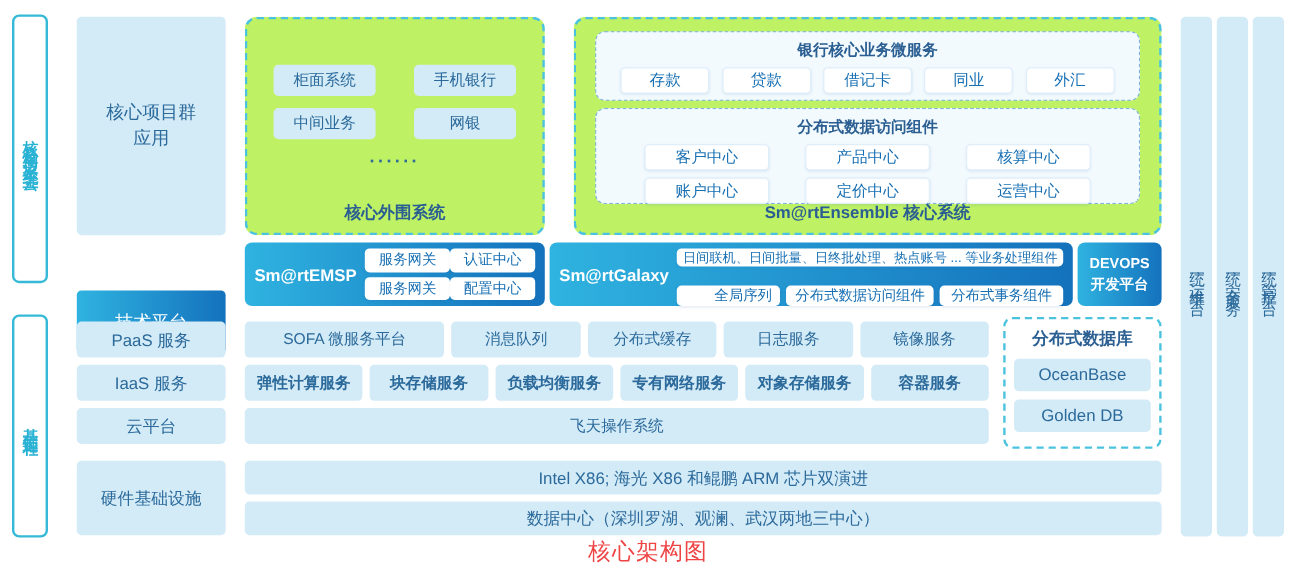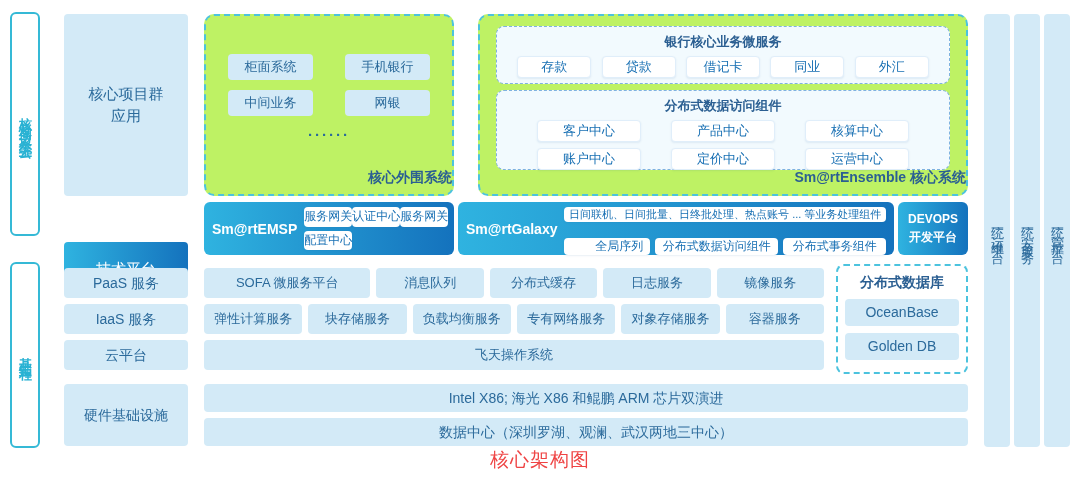--- a/index.html
+++ b/index.html
@@ -41,21 +41,21 @@
     color:#fff; border-radius:6px;
   }
   .tech { background:linear-gradient(90deg,#2fb3e0,#1472bd); color:#fff;margin-top:40px; }
 
   
   .group { position:absolute; border:2px dashed #4cc3de; border-radius:10px; background:#bef264; }
   .peripheral { left:204px; top:14px; width:250px; height:182px; }
   .ensemble   { left:478px; top:14px; width:490px; height:182px; }
   .group-title {
     position:absolute; bottom:7px; left:0; width:100%;
-    text-align:right; font-weight:bold; font-size:14px; color:#2b5f92;
+    text-align:center; font-weight:bold; font-size:14px; color:#2b5f92;
   }
 
   
   .pgrid { display:grid; grid-template-columns:1fr 1fr; gap:10px 32px; padding:38px 22px 0 22px; }
   .pbox { height:26px; font-size:13px; }
   .pdots { text-align:center; color:#2b6a9b; font-weight:bold; font-size:15px; letter-spacing:2px; margin-top:10px; }
 
   
   .section {
     position:absolute; left:16px; right:16px;
@@ -71,37 +71,37 @@
     display:flex; align-items:center; justify-content:center;
     font-size:13px; height:22px; white-space:nowrap;
   }
   .chip-biz  { width:74px; }
   .chip-base { width:104px; }
 
   
   .emsp { position:absolute; left:204px; top:202px; width:250px; height:53px; display:flex; align-items:center; padding:5px 8px; gap:7px; }
   .galaxy { position:absolute; left:458px; top:202px; width:436px; height:53px; display:flex; align-items:center; padding:5px 8px; gap:7px; }
   .gname { font-weight:bold; font-size:14px; white-space:nowrap; flex:0 0 auto; }
-  .emsp-grid { flex:1; display:grid; grid-template-columns:1fr 1fr 1fr; gap:4px 0; height:100%; }
+  .emsp-grid { flex:1; display:grid; grid-template-columns:1fr 1fr; gap:4px 0; height:100%; }
   .emsp-grid .chip { height:auto; font-size:12px; border:none; }
   .gal-col { flex:1; display:flex; flex-direction:column; gap:16px; height:100%; }
   .gal-banner { flex:1; font-size:11px; border:none; height:auto; }
   .gal-row { flex:1; display:flex; gap:5px; }
   .gal-row .chip { height:auto; font-size:12px; border:none; }
   .gal-c1 { flex:0.75;padding-left:24px; } .gal-c2 { flex:1.5; } .gal-c3 { flex:1.25; }
   .devops {
     position:absolute; left:898px; top:202px; width:70px; height:53px;
     display:flex; flex-direction:column; align-items:center; justify-content:center;
     font-size:12px; font-weight:bold; line-height:1.45;
   }
 
   
   .hrow { position:absolute; left:204px; width:620px; height:30px; display:flex; gap:6px; }
   .row-paas  { top:268px; }
-  .row-iaas  { top:304px; }
+  .row-iaas  { top:304px;font-weight:bold; }
   .row-cloud { top:340px; }
   .hrow .lightbox { flex:1; white-space:nowrap; }
   .fw { flex:1.55 !important; }
   .fw2 { flex:1.25 !important; }
   .wide { width:100%; }
 
   
   .dbgroup {
     position:absolute; left:836px; top:264px; width:132px; height:110px;
     border:2px dashed #4cc3de; border-radius:8px; padding:6px 7px; background:#fff;

